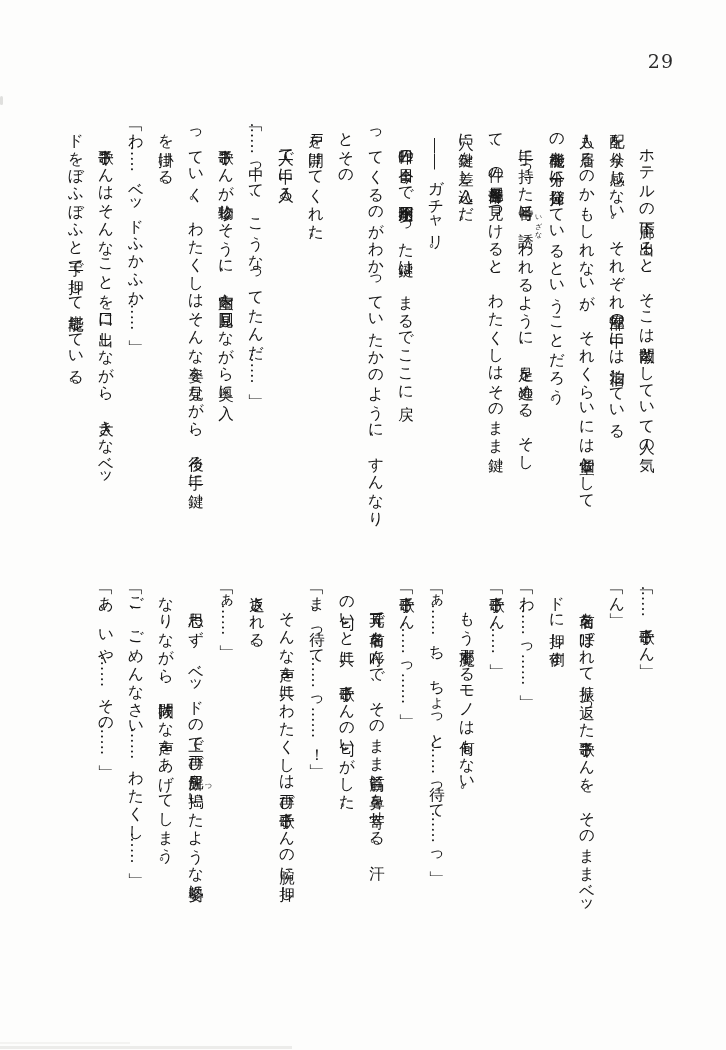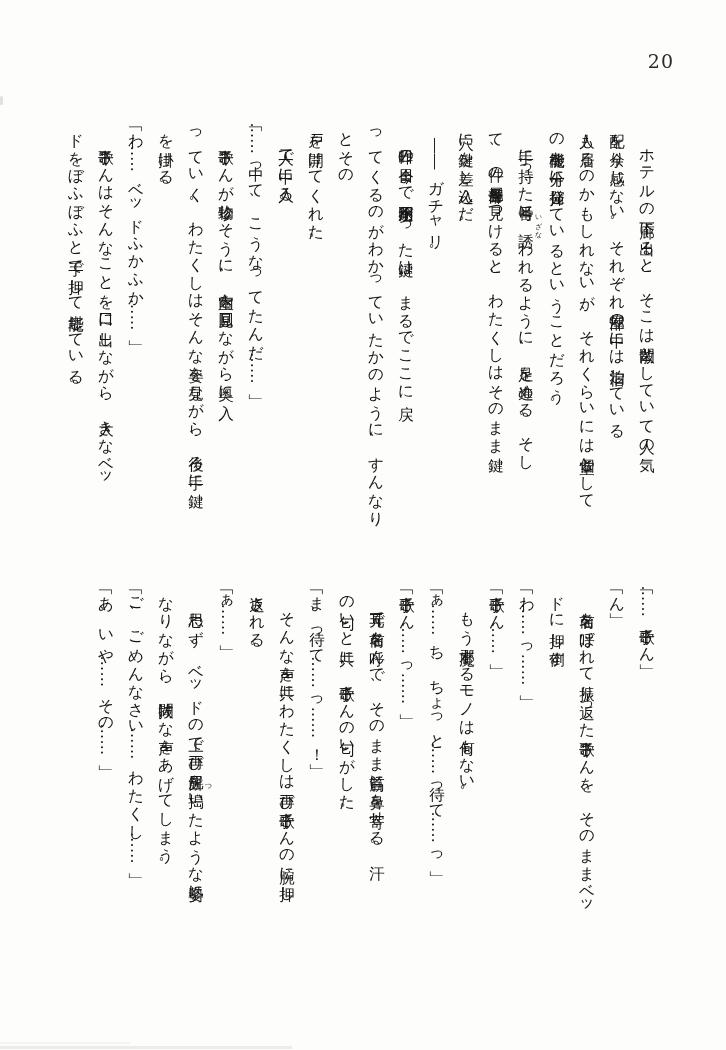--- a/index.html
+++ b/index.html
@@ -72,21 +72,21 @@
     width: 3px;
     height: 9px;
     background: #e0e0de;
     border-radius: 2px;
   }
 </style>
 </head>
 <body>
 
 <div class="page">
-  <div class="page-number">20</div>
+  <div class="page-number">29</div>
 
   <div class="text-block text-block-upper">
       <p class="line indent">ホテルの廊下に出ると、そこは閑散としていて人の気</p>
       <p class="line">配を余り感じない。それぞれ部屋の中には宿泊している</p>
       <p class="line">人も居るのかもしれないが、それくらいには個室として</p>
       <p class="line">の機能を十分に発揮しているということだろう。</p>
       <p class="line indent">手に持った番号に<ruby>誘<rt>いざな</rt></ruby>われるように、足を進める。そし</p>
       <p class="line">て、件の部屋番号を見つけると、わたくしはそのまま鍵</p>
       <p class="line">穴に鍵を差し込んだ。</p>
       <p class="line indent">――ガチャリ。</p>

